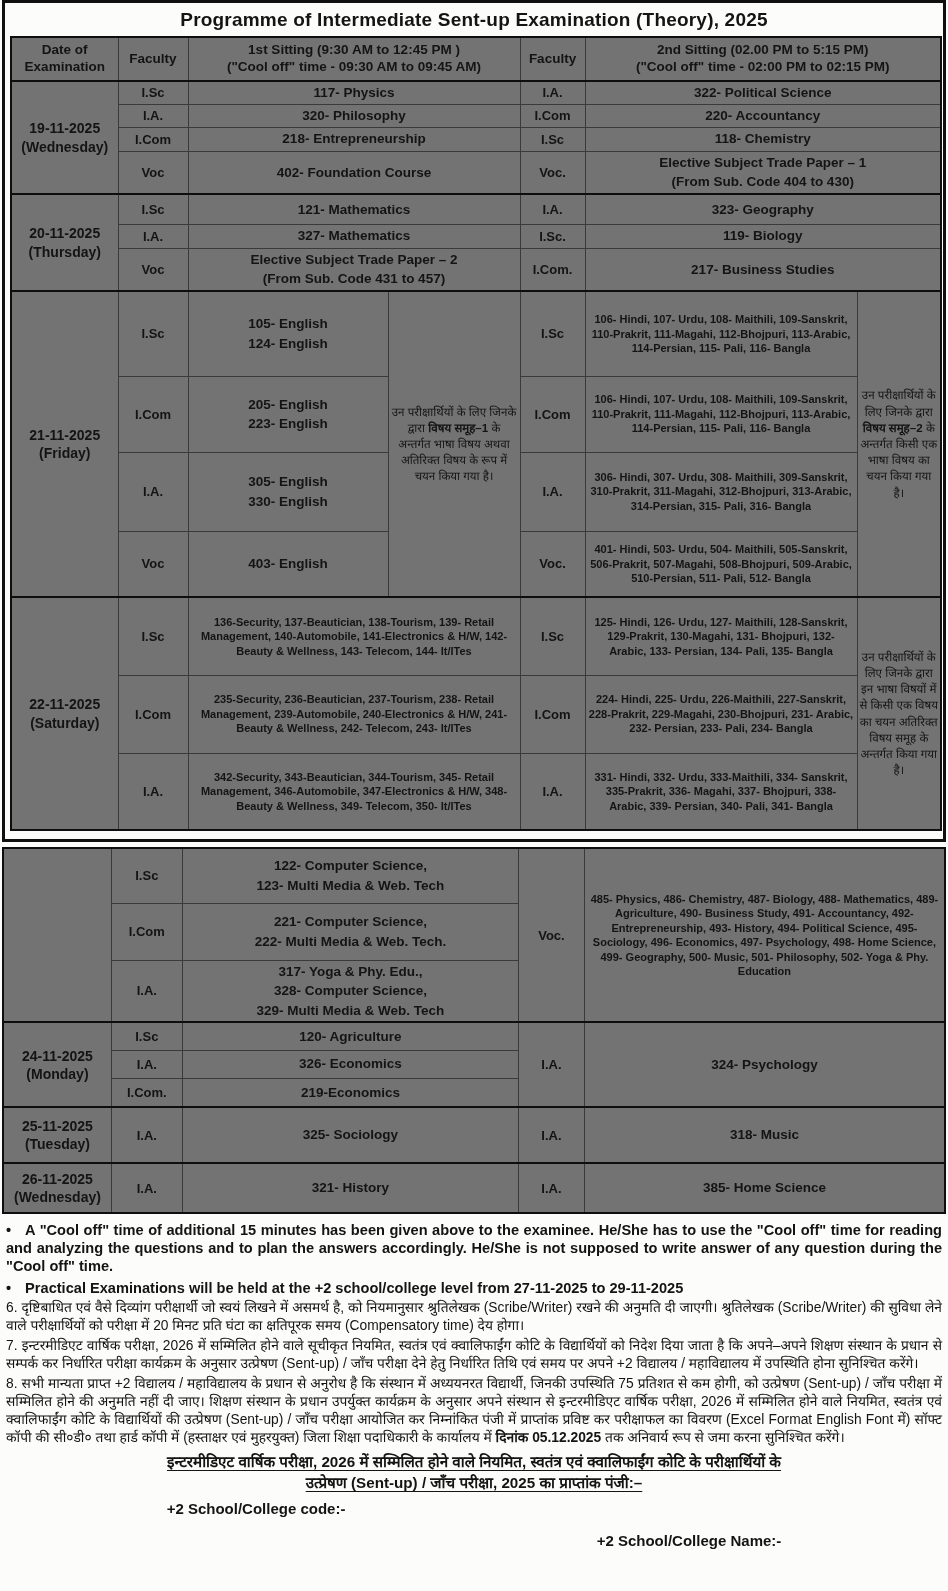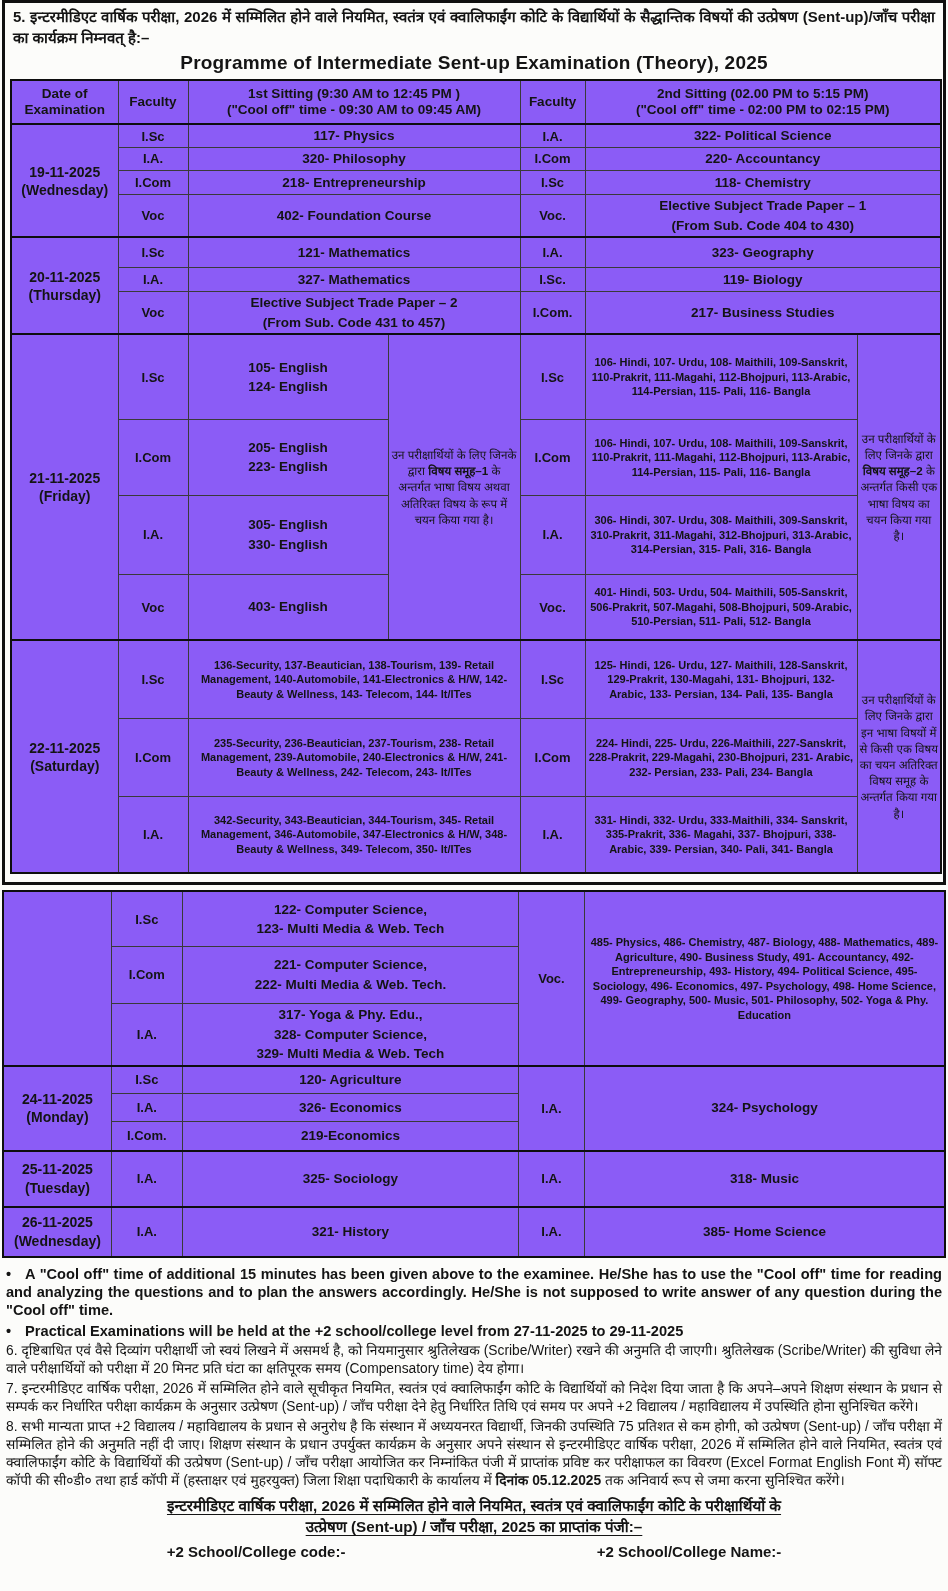--- a/index.html
+++ b/index.html
@@ -16,21 +16,21 @@
   }
   .intro {
     font-size:15px; font-weight:600; line-height:1.38;
     text-align:justify; padding:1px 3px; white-space:pre-line;
   }
   .title1 { text-align:center; font-weight:bold; font-size:19px; margin-top:3px; letter-spacing:.2px; }
   .title2 { text-align:center; font-weight:bold; font-size:18px; margin-top:1px; }
 
   table.sched {
     border-collapse:collapse; width:100%; table-layout:fixed;
-    margin-top:5px; background:#8b5cf6;
+    margin-top:5px; background:#737373;
   }
   .sched td, .sched th {
     border:1.5px solid #3a3a3a; padding:1px 3px;
     text-align:center; vertical-align:middle; overflow:hidden;
   }
   .sched tr.gs td, .sched tr.gs th { border-top:2.6px solid #0e0e0e; }
   table.sched { border:2.6px solid #0e0e0e; }
   th { font-size:13.5px; line-height:1.25; }
   th .thl { display:block; }
   td.date { font-weight:bold; font-size:14px; line-height:1.3; }
@@ -53,27 +53,26 @@
     text-align:justify; margin-top:2px;
   }
   .nhi b { font-weight:700;margin-top:32px; }
   .uhead {
     text-align:center; font-weight:bold; font-size:15.2px;
     margin-top:4px; line-height:1.4;
   }
   .uhead span { text-decoration:underline; text-underline-offset:3px; white-space:pre-line; }
   .foot { display:flex; margin-top:6px; padding:0 6px;justify-content:center; }
   .foot .c1 { width:430px; font-weight:bold; font-size:15px; }
-  .foot .c2 { font-weight:bold; font-size:15px; }
+  .foot .c2 { font-weight:bold; font-size:15px;margin-top:32px; }
 </style>
 </head>
 <body>
 
 <div class="frame">
-  <div class="intro">5.   इन्टरमीडिएट वार्षिक परीक्षा, 2026 में सम्मिलित होने वाले नियमित, स्वतंत्र एवं क्वालिफाईंग कोटि के विद्यार्थियों के सैद्धान्तिक विषयों की उत्प्रेषण (Sent-up)/जाँच परीक्षा का कार्यक्रम निम्नवत् है:–</div>
   <div class="title1">Programme of Intermediate Sent-up Examination (Theory), 2025</div>
 
   <table class="sched">
     <colgroup>
       <col style="width:107px">
         <col style="width:70px">
         <col style="width:200px">
         <col style="width:132px">
       <col style="width:65px">
         <col style="width:272px">

